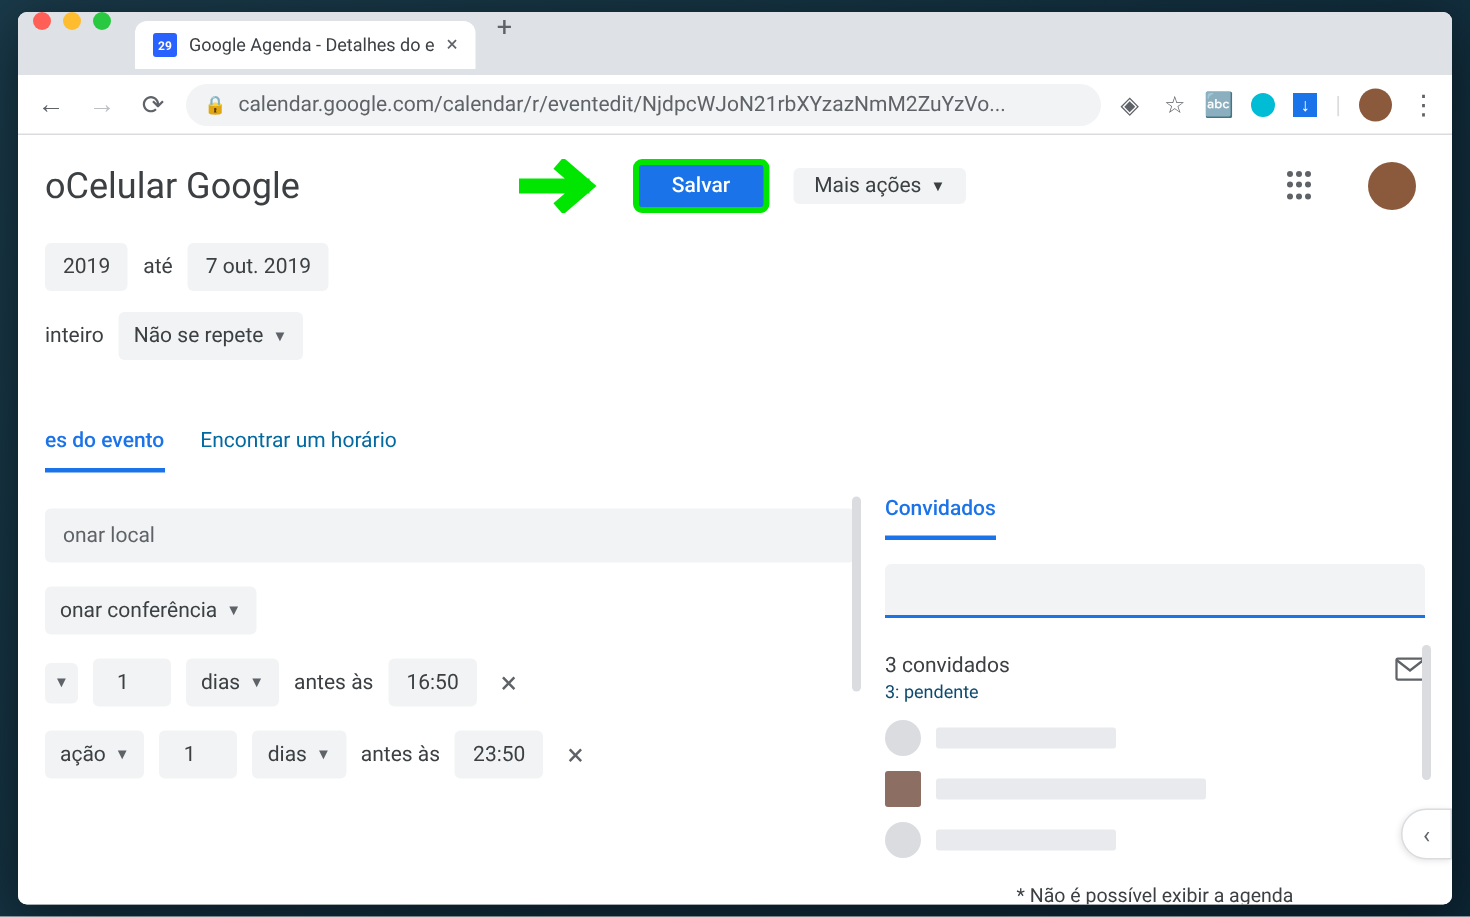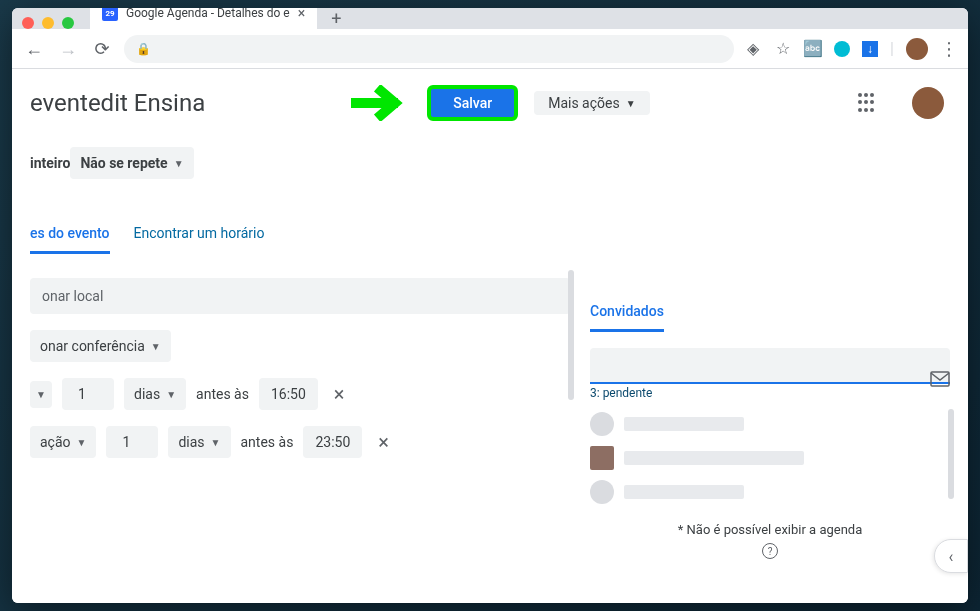--- a/index.html
+++ b/index.html
@@ -1,20 +1,20 @@
 <!DOCTYPE html>
 <html><head>
 <meta charset="utf-8">
 <style>
   * { box-sizing: border-box; margin: 0; padding: 0; font-family: -apple-system, BlinkMacSystemFont, "Segoe UI", Roboto, Arial, sans-serif; }
   body { width: 980px; height: 611px; background: linear-gradient(135deg, #1a3a4a 0%, #0d2635 100%); overflow: hidden; position: relative; }
   .window { position: absolute; top: 8px; left: 12px; right: 12px; bottom: 8px; background: #fff; border-radius: 6px; box-shadow: 0 8px 40px rgba(0,0,0,0.5); display: flex; flex-direction: column; overflow: hidden; }
 
   
-  .tab-bar { height: 21px; background: #dee1e6; display: flex; align-items: flex-end; padding: 0 10px; gap: 8px; }
+  .tab-bar { height: 42px; background: #dee1e6; display: flex; align-items: flex-start; padding: 0 10px; gap: 8px; }
   .traffic-lights { display: flex; gap: 8px; margin-right: 8px; }
   .light { width: 12px; height: 12px; border-radius: 50%; }
   .light.red { background: #ff5f57; }
   .light.yellow { background: #febc2e; }
   .light.green { background: #28c840; }
   .tab { display: flex; align-items: center; gap: 8px; background: #fff; padding: 6px 12px; border-radius: 8px 8px 0 0; height: 32px; margin-top: 6px; font-size: 12px; color: #3c4043; max-width: 240px; }
   .tab-title { overflow: hidden; white-space: nowrap; text-overflow: ellipsis; flex: 1; }
   .tab-close { font-size: 14px; color: #5f6368; cursor: pointer; }
   .favicon { width: 16px; height: 16px; background: #2962ff; color: #fff; font-size: 8px; font-weight: bold; display: flex; align-items: center; justify-content: center; border-radius: 2px; }
   .new-tab { font-size: 18px; color: #5f6368; margin-left: 6px; cursor: pointer; }
@@ -41,42 +41,42 @@
   .more-actions { background: #f1f3f4; color: #3c4043; border: none; padding: 4px 14px; font-size: 14px; border-radius: 4px; cursor: pointer; display: flex; align-items: center; gap: 6px; }
   .spacer { flex: 1; }
   .apps-ic { width: 20px; height: 20px; display: grid; grid-template-columns: repeat(3,4px); grid-gap: 2px; margin-right: 18px; cursor: pointer; }
   .apps-ic span { width: 4px; height: 4px; background: #5f6368; border-radius: 50%; }
   .avatar-lg { width: 32px; height: 32px; border-radius: 50%; background: #8b5a3c; margin-right: 24px; }
 
   .date-row { display: flex; align-items: center; gap: 10px; padding: 4px 0 4px 18px; font-size: 14px; color: #3c4043; }
   .chip { background: #f1f3f4; padding: 8px 12px; border-radius: 4px; font-size: 14px; color: #3c4043; cursor: pointer; }
   .plain-txt { font-size: 14px; color: #3c4043; }
 
-  .repeat-row { display: flex; align-items: center; padding: 10px 0 6px 18px; font-weight: bold; }
+  .repeat-row { display: flex; align-items: center; gap: 10px; padding: 10px 0 6px 18px; }
 
   .tabs-row { display: flex; gap: 24px; padding: 40px 0 0 18px; font-size: 14px; }
   .tab-item { color: #0369a1; padding-bottom: 10px; cursor: pointer; }
   .tab-item.active { color: #1a73e8; font-weight: 500; border-bottom: 3px solid #1a73e8; }
 
   .two-col { display: flex; gap: 20px; padding: 16px 18px 0 18px; }
   .left-col { flex: 1; position: relative; }
   .right-col { width: 360px; }
 
   .field-row { display: flex; align-items: center; gap: 10px; padding: 8px 0; font-size: 14px; color: #5f6368; }
   .input-like { background: #f1f3f4; padding: 10px 12px; border-radius: 4px; flex: 1; color: #5f6368; }
   .dd { background: #f1f3f4; padding: 8px 10px; border-radius: 4px; display: inline-flex; align-items: center; gap: 6px; font-size: 14px; color: #3c4043; cursor: pointer; }
   .dd .car { font-size: 10px; color: #5f6368; }
   .num-field { background: #f1f3f4; padding: 8px 16px; border-radius: 4px; width: 52px; text-align: left; font-size: 14px; color: #3c4043; }
   .time-field { background: #f1f3f4; padding: 8px 12px; border-radius: 4px; font-size: 14px; color: #3c4043; }
   .remove-x { font-size: 20px; color: #5f6368; cursor: pointer; margin-left: 6px; }
 
   .scroll-indicator { position: absolute; right: -4px; top: 0; width: 6px; height: 130px; background: #dadce0; border-radius: 3px; }
 
   .guests-header { display: flex; align-items: center; padding-bottom: 10px; }
-  .guests-title { color: #1a73e8; font-size: 14px; font-weight: 500; border-bottom: 3px solid #1a73e8; padding-bottom: 10px; margin-top: 33px; }
+  .guests-title { color: #1a73e8; font-size: 14px; font-weight: 500; border-bottom: 3px solid #1a73e8; padding-bottom: 10px; }
   .guest-input { background: #f1f3f4; border-bottom: 2px solid #1a73e8; height: 36px; margin-top: 6px; border-radius: 4px 4px 0 0; }
   .guest-count { font-size: 14px; color: #3c4043; margin-top: 24px; }
   .guest-sub { font-size: 12px; color: #0c4a6e; margin-top: 2px; }
   .mail-ic { float: right; font-size: 18px; color: #5f6368; margin-top: -30px; }
   .guest-list { margin-top: 12px; display: flex; flex-direction: column; gap: 10px; }
   .guest-item { display: flex; align-items: center; gap: 10px; }
   .guest-av { width: 24px; height: 24px; border-radius: 50%; background: #dadce0; }
   .guest-av.brown { background: #8d6e63; border-radius: 2px; }
   .guest-name-blur { width: 120px; height: 14px; background: #e8eaed; border-radius: 2px; }
   .guest-name-blur.wide { width: 180px; }
@@ -105,37 +105,38 @@
     </div>
     <div class="new-tab">+</div>
   </div>
 
   <div class="addr-bar">
     <div class="nav-btn">←</div>
     <div class="nav-btn disabled">→</div>
     <div class="nav-btn">⟳</div>
     <div class="url-field">
       <span class="lock">🔒</span>
+      <span class="url-text">calendar.google.com/calendar/r/eventedit/NjdpcWJoN21rbXYzazNmM2ZuYzVo...</span>
     </div>
     <div class="ext-icons">
       <div class="ext-ic">◈</div>
       <div class="ext-ic">☆</div>
       <div class="ext-ic" style="color:#4285f4">🔤</div>
       <div class="ext-ic" style="background:#00bcd4;border-radius:50%;width:16px;height:16px"></div>
       <div class="ext-ic" style="background:#1a73e8;color:#fff;width:16px;height:16px;font-size:12px">↓</div>
       <span style="color:#dadce0">|</span>
       <div class="avatar-sm"></div>
       <div class="menu-dots">⋮</div>
     </div>
   </div>
 
   <div class="content">
 
     <div class="header-row">
-      <div class="event-title">eventedit Ensina</div>
+      <div class="event-title">oCelular Google</div>
       <div class="arrow-highlight">
         <svg class="arrow-svg" viewBox="0 0 60 36">
           <path d="M 2 18 L 42 18 M 30 6 L 44 18 L 30 30" stroke="#00e600" stroke-width="10" fill="none" stroke-linecap="square"></path>
         </svg>
       </div>
       <button class="save-btn">Salvar</button>
       <button class="more-actions">
         <span>Mais ações</span>
         <span style="font-size:10px">▼</span>
       </button>
@@ -147,20 +148,25 @@
           <span></span>
           <span></span>
           <span></span>
           <span></span>
           <span></span>
           <span></span>
       </div>
       <div class="avatar-lg"></div>
     </div>
 
+    <div class="date-row">
+      <div class="chip">2019</div>
+      <span class="plain-txt">até</span>
+      <div class="chip">7 out. 2019</div>
+    </div>
 
     <div class="repeat-row">
       <span class="plain-txt">inteiro</span>
       <div class="dd">
         <span>Não se repete</span>
         <span class="car">▼</span>
       </div>
     </div>
 
     <div class="tabs-row">
@@ -212,20 +218,21 @@
           <span class="remove-x">×</span>
         </div>
 
       </div>
 
       <div class="right-col">
         <div class="guests-header">
           <div class="guests-title">Convidados</div>
         </div>
         <div class="guest-input"></div>
+        <div class="guest-count">3 convidados</div>
         <div class="guest-sub">3: pendente</div>
         <div class="mail-ic">
           <svg width="20" height="16" viewBox="0 0 20 16">
               <rect x="1" y="1" width="18" height="14" rx="1" fill="none" stroke="#5f6368" stroke-width="1.5"></rect>
               <path d="M1 2 L10 9 L19 2" fill="none" stroke="#5f6368" stroke-width="1.5"></path>
             </svg>
         </div>
         <div class="guest-list">
           <div class="guest-item">
             <div class="guest-av"></div>

